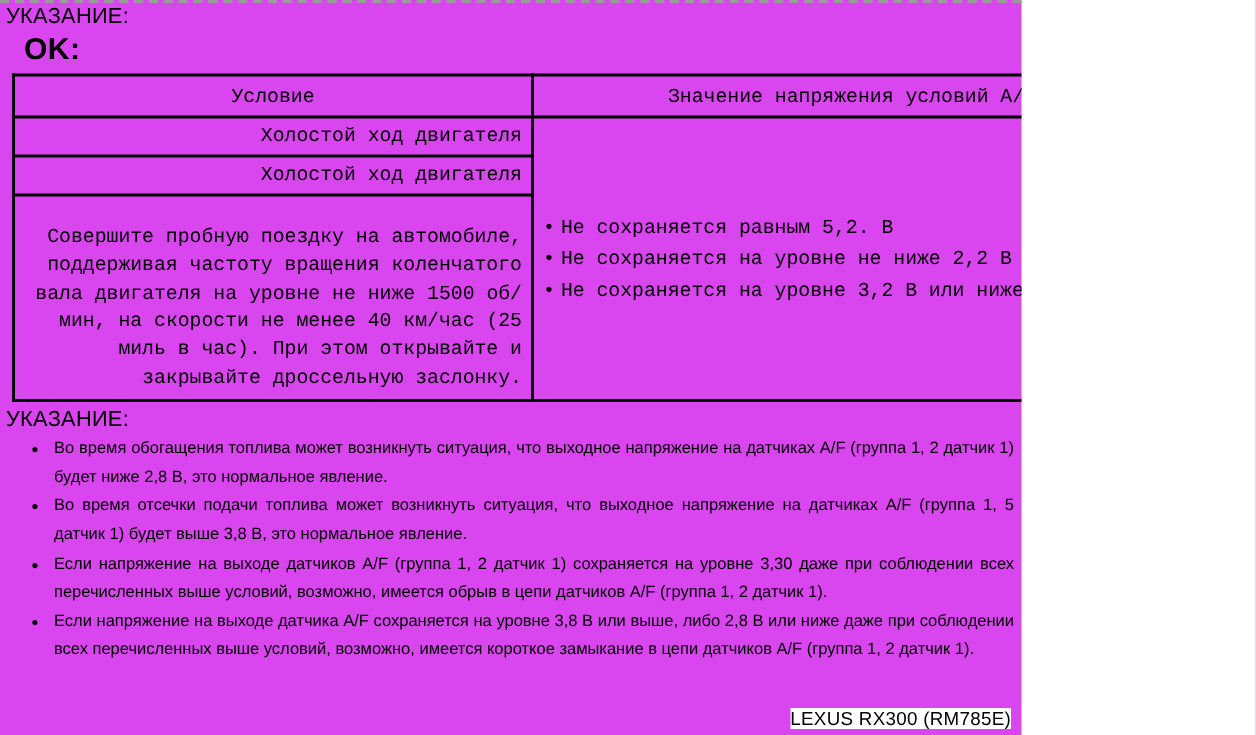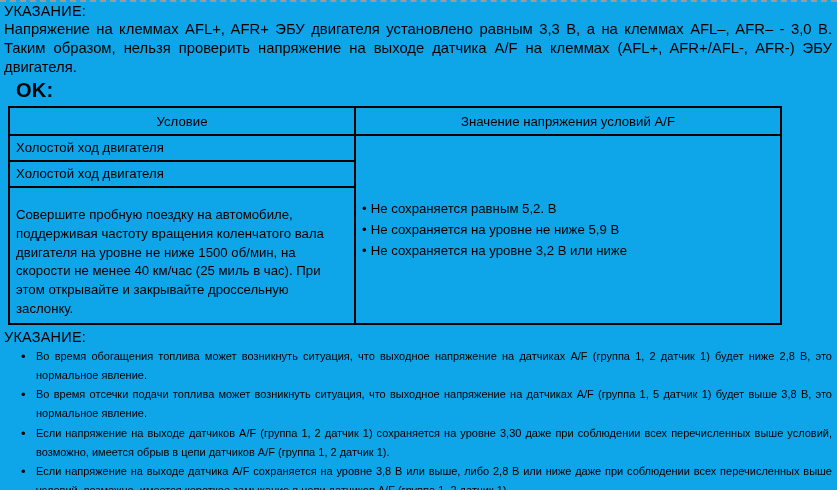--- a/index.html
+++ b/index.html
@@ -1,21 +1,21 @@
 <!DOCTYPE html>
 <html><head>
 <meta charset="utf-8">
 <style>
   html, body { margin: 0; padding: 0; background: #fff; }
   .page {
     position: relative;
-    width: 837px;
+    width: 681px;
     height: 490px;
     box-sizing: border-box;
-    background: #0ea5e9;
+    background: #d946ef;
     color: #000;
     font-family: "Liberation Sans", sans-serif;
     border-top: 2px dashed #9b9b9b;
     padding: 1px 5px 0 4px;
     overflow: hidden;
   }
   .heading {
     font-size: 14.5px;
     line-height: 17px;
     letter-spacing: 0.2px;
@@ -36,31 +36,33 @@
   table.cond-table {
     border-collapse: collapse;
     width: 772px;
     margin-left: 4px;
     table-layout: fixed;
   }
   .cond-table th, .cond-table td {
     border: 2px solid #000;
     font-weight: normal;
     font-size: 13.2px;
+    font-family: Liberation Mono, monospace;
   }
   .cond-table th {
     height: 24px;
     text-align: center;
     padding: 1px 2px;
   }
   td.cond-cell {
     padding: 2px 6px;
     line-height: 18px;
     height: 20px;
     vertical-align: middle;
+    text-align: right;
   }
   td.trip-cell { height: auto; padding-top: 18px; padding-bottom: 4px; line-height: 18.8px; }
   td.vals-cell {
     vertical-align: middle;
     padding: 2px 6px;
   }
   ul.vals-list { list-style: none; margin: 0; padding: 0; }
   ul.vals-list li {
     display: flex;
     font-size: 13.2px;
@@ -96,21 +98,20 @@
     background: #fff;
   }
 </style>
 </head>
 <body>
 
 <div class="page">
 
   <div class="heading">УКАЗАНИЕ:</div>
 
-  <p class="intro">Напряжение на клеммах AFL+, AFR+ ЭБУ двигателя установлено равным 3,3 В, а на клеммах AFL–, AFR– - 3,0 В. Таким образом, нельзя проверить напряжение на выходе датчика A/F на клеммах (AFL+, AFR+/AFL-, AFR-) ЭБУ двигателя.</p>
 
   <div class="ok-label">OK:</div>
 
   <table class="cond-table">
     <colgroup>
       <col style="width:346px">
       <col style="width:426px">
     </colgroup>
     <tbody>
       <tr>
@@ -120,21 +121,21 @@
       <tr>
         <td class="cond-cell">Холостой ход двигателя</td>
         <td class="vals-cell" rowspan="3">
           <ul class="vals-list">
             <li>
               <span class="bullet">•</span>
               <span>Не сохраняется равным 5,2. В</span>
             </li>
             <li>
               <span class="bullet">•</span>
-              <span>Не сохраняется на уровне не ниже 5,9 В</span>
+              <span>Не сохраняется на уровне не ниже 2,2 В</span>
             </li>
             <li>
               <span class="bullet">•</span>
               <span>Не сохраняется на уровне 3,2 В или ниже</span>
             </li>
           </ul>
         </td>
       </tr>
       <tr>
         <td class="cond-cell">Холостой ход двигателя</td>
@@ -159,14 +160,15 @@
     <li>
       <span class="bullet">•</span>
       <span class="note-text">Если напряжение на выходе датчиков A/F (группа 1, 2 датчик 1) сохраняется на уровне 3,30 даже при соблюдении всех перечисленных выше условий, возможно, имеется обрыв в цепи датчиков A/F (группа 1, 2 датчик 1).</span>
     </li>
     <li>
       <span class="bullet">•</span>
       <span class="note-text">Если напряжение на выходе датчика A/F сохраняется на уровне 3,8 В или выше, либо 2,8 В или ниже даже при соблюдении всех перечисленных выше условий, возможно, имеется короткое замыкание в цепи датчиков A/F (группа 1, 2 датчик 1).</span>
     </li>
   </ul>
 
+  <div class="footer-ref">LEXUS RX300  (RM785E)</div>
 
 </div>
 
 </body></html>

